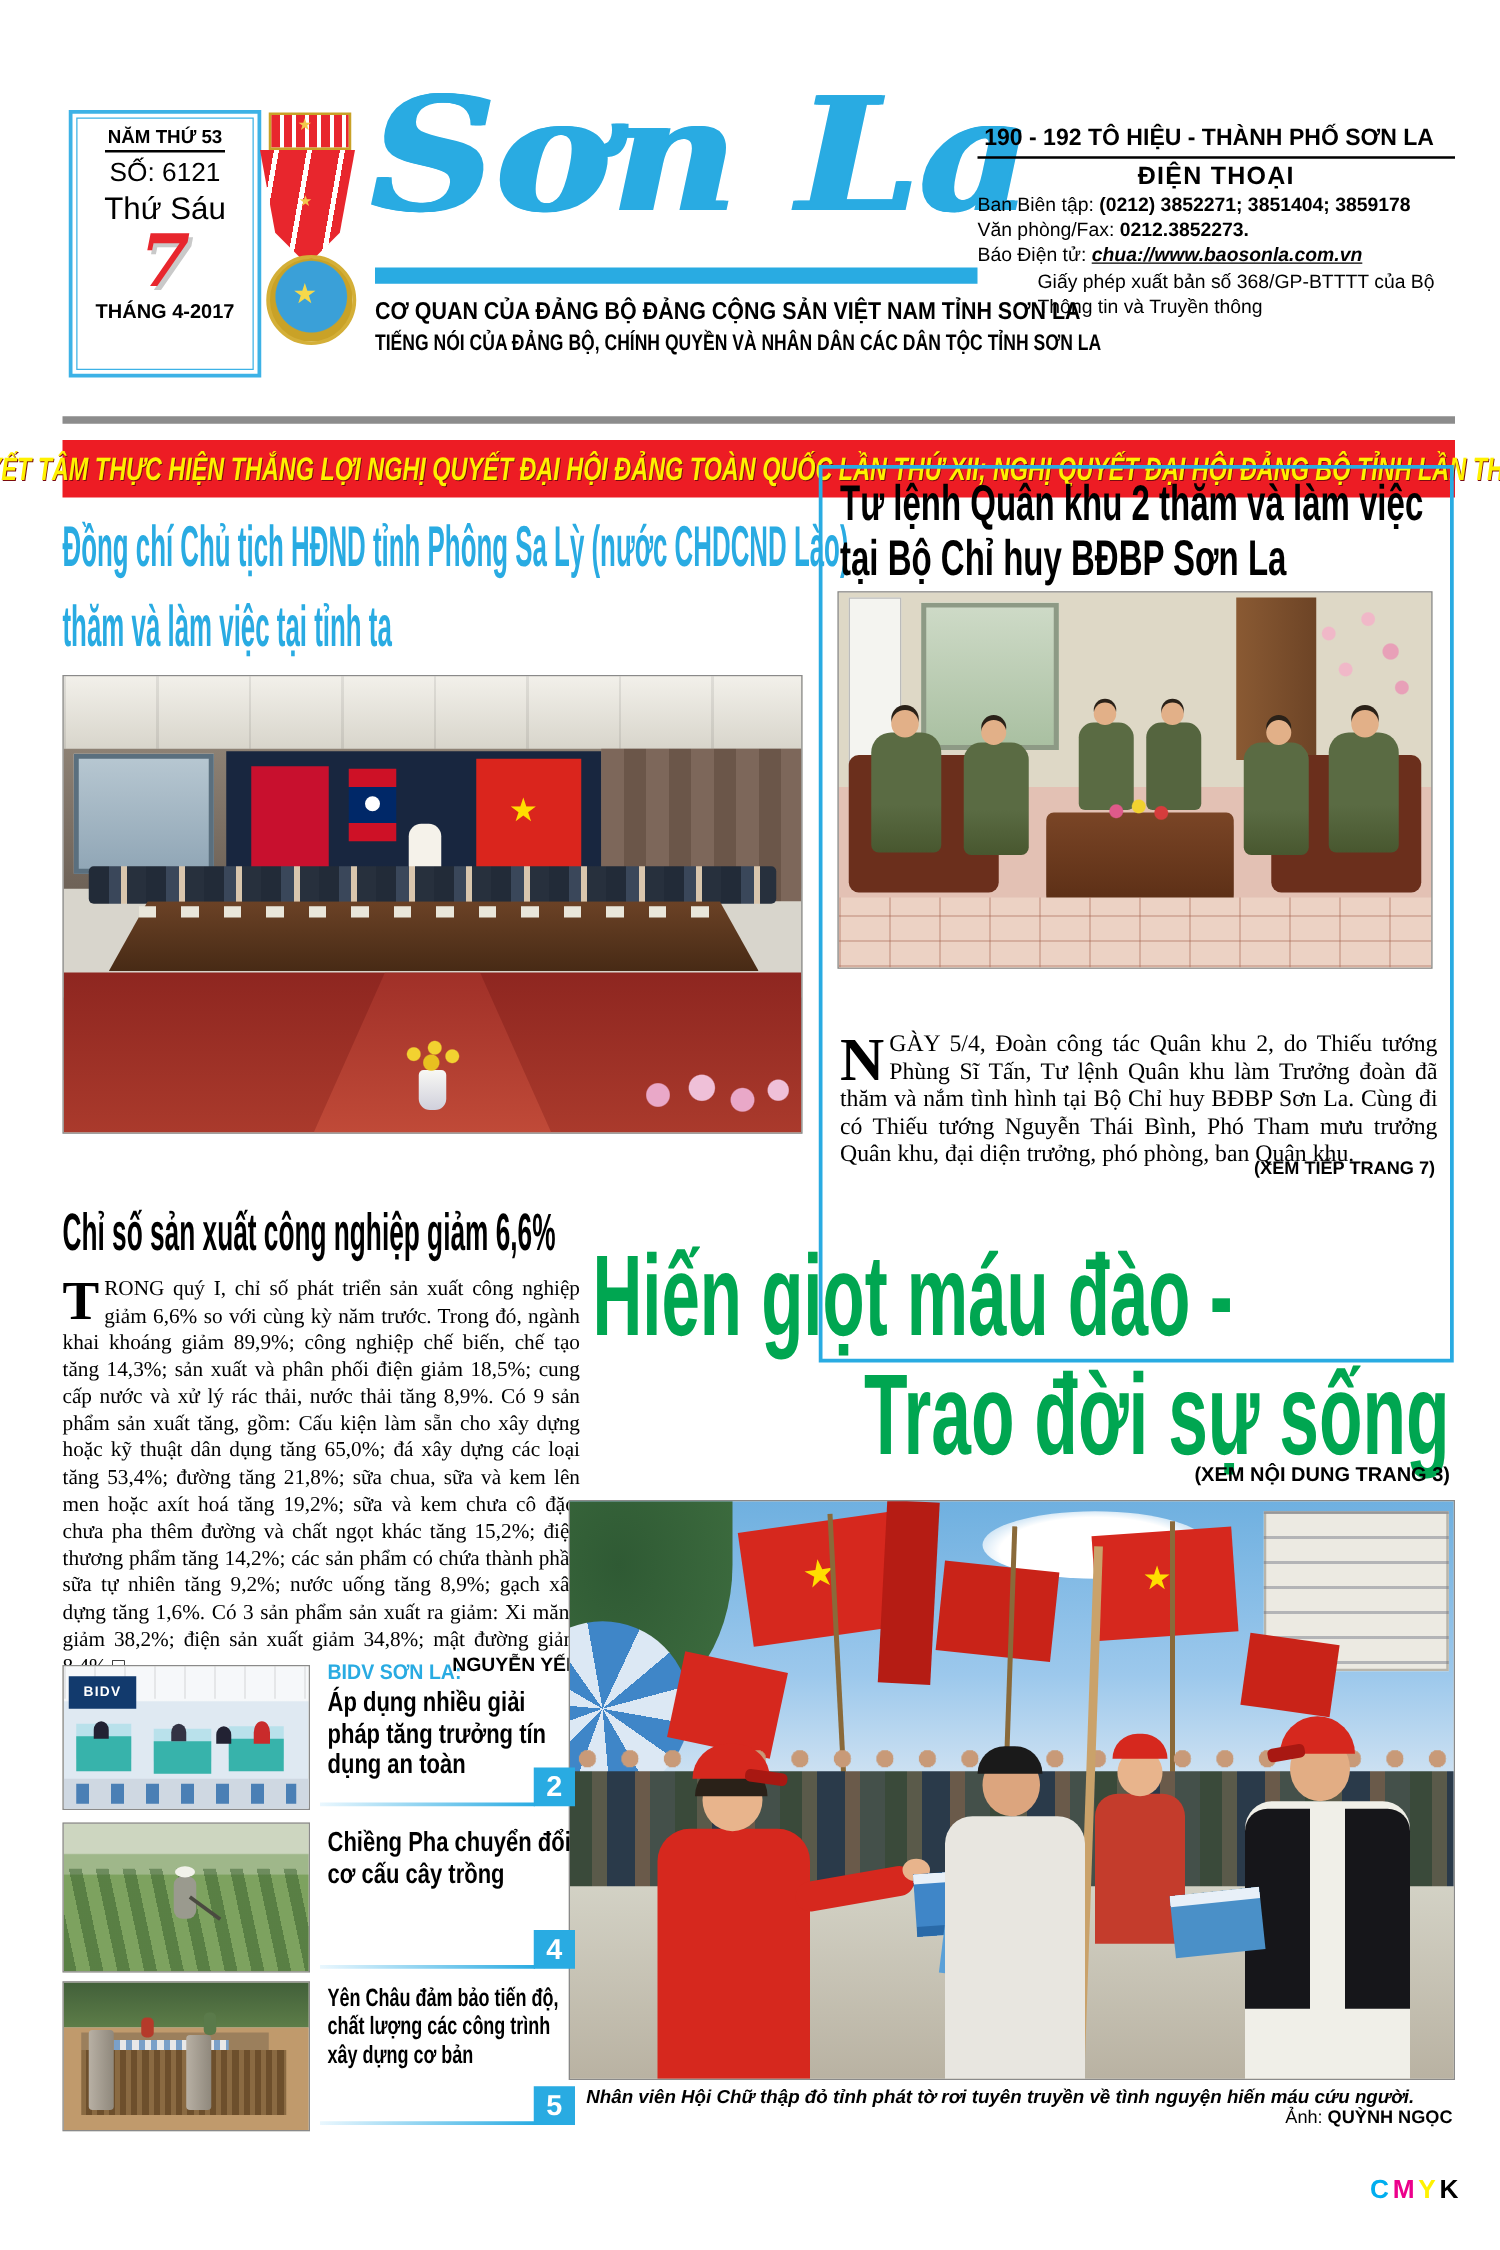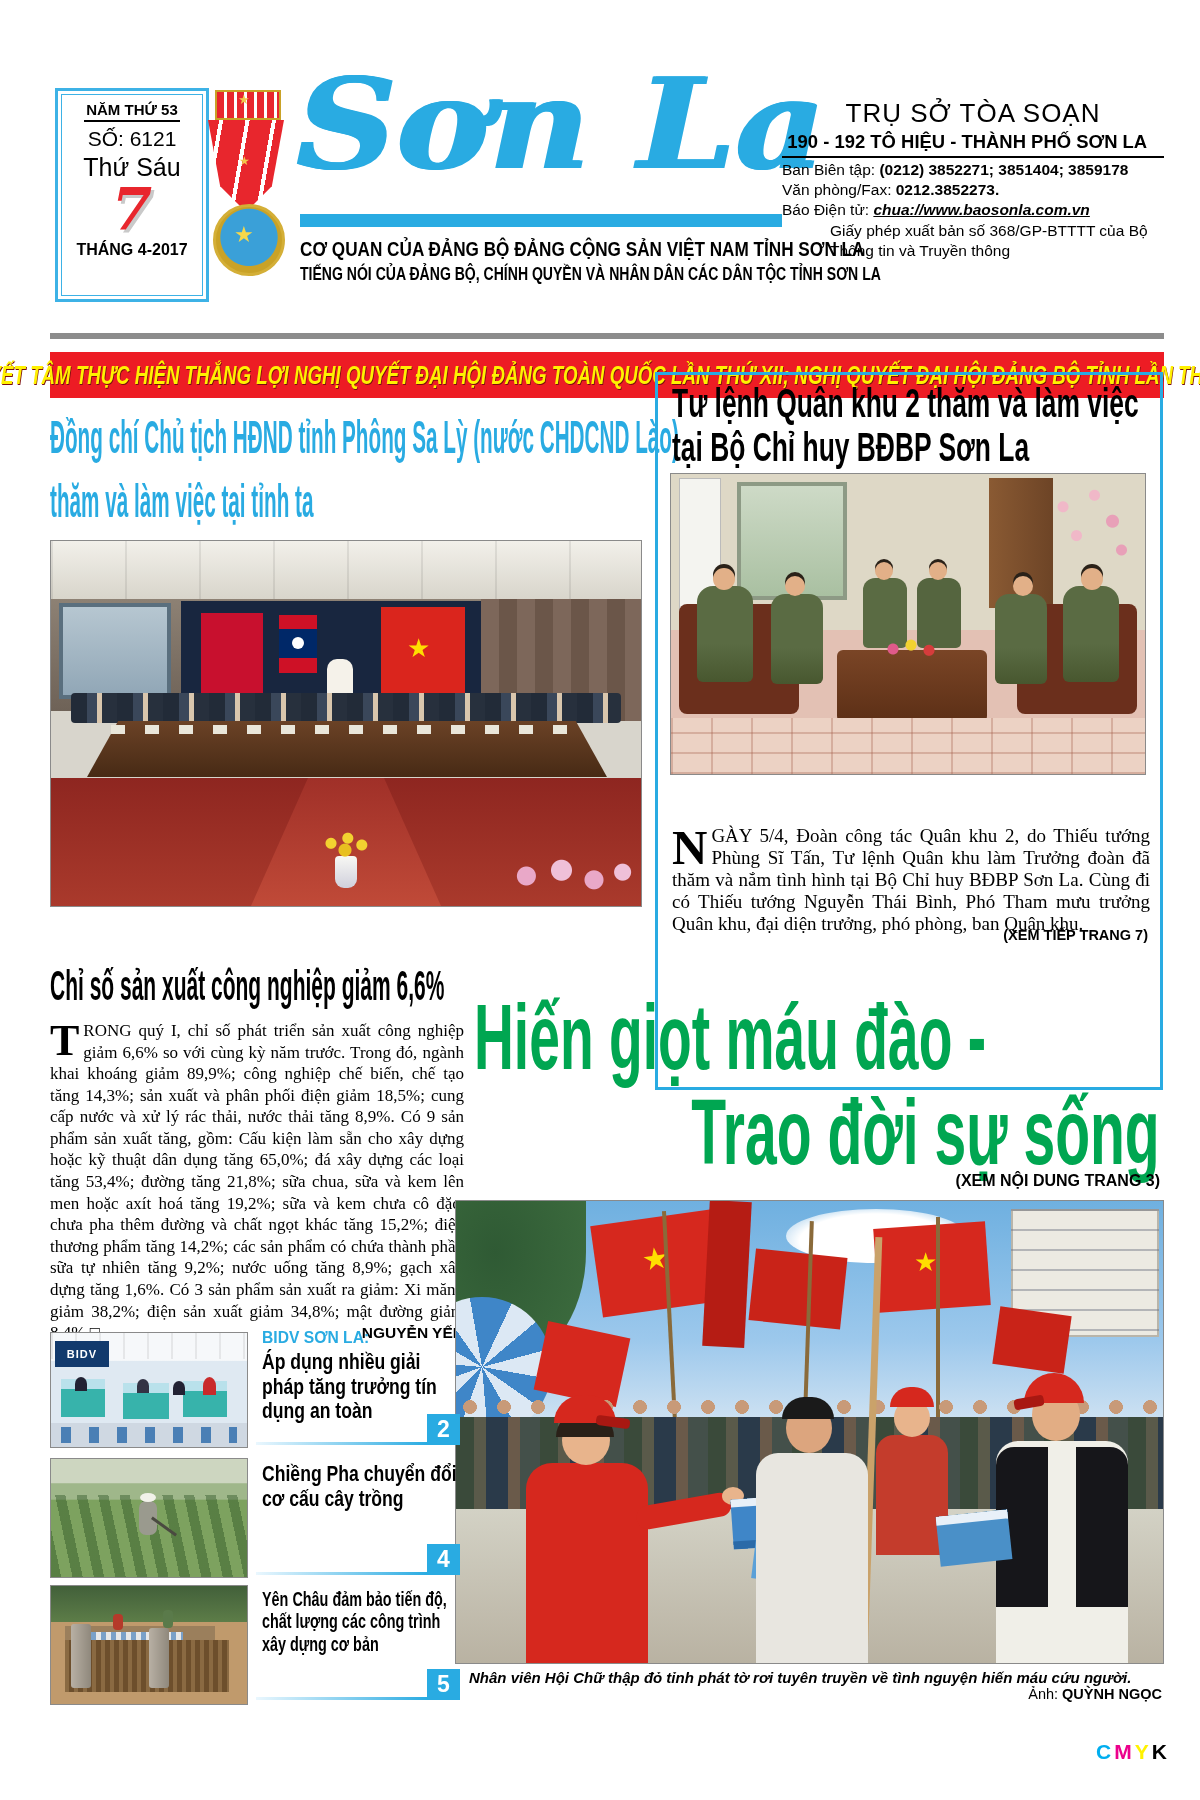--- a/index.html
+++ b/index.html
@@ -51,23 +51,23 @@
   </div>
 
   <div class="abs" style="left:296px;top:58px;font-family:'DejaVu Serif',serif;font-style:italic;font-weight:bold;
               font-size:126px;line-height:1.05;color:#29abe2;white-space:nowrap;transform:scaleX(1.1);transform-origin:0 0;
               text-shadow:2px 0 #29abe2,-1px 0 #29abe2;">Sơn La</div>
   <div class="abs" style="left:300px;top:214px;width:482px;height:13px;background:#29abe2;"></div>
   <div class="abs cond" style="left:300px;top:238px;font-size:19.5px;font-weight:bold;transform:scaleX(0.88);">CƠ QUAN CỦA ĐẢNG BỘ ĐẢNG CỘNG SẢN VIỆT NAM TỈNH SƠN LA</div>
   <div class="abs cond" style="left:300px;top:264px;font-size:18px;font-weight:bold;transform:scaleX(0.78);">TIẾNG NÓI CỦA ĐẢNG BỘ, CHÍNH QUYỀN VÀ NHÂN DÂN CÁC DÂN TỘC TỈNH SƠN LA</div>
 
   <div class="abs" style="left:782px;top:98px;width:382px;">
-    <div style="font-size:26px;letter-spacing:1px;text-align:center;">TRỤ SỞ TÒA SOẠN</div>
     <div class="cond" style="font-size:19px;font-weight:bold;text-align:center;margin-top:2px;transform:scaleX(0.97);white-space:nowrap;">190 - 192  TÔ HIỆU - THÀNH PHỐ SƠN LA</div>
     <div style="height:2px;background:#000;margin-top:3px;"></div>
+    <div style="font-size:20px;font-weight:bold;text-align:center;margin-top:3px;letter-spacing:1px;">ĐIỆN THOẠI</div>
     <div style="font-size:15.5px;margin-top:3px;">
       <span>Ban Biên tập: </span><b>(0212) 3852271; 3851404; 3859178</b>
     </div>
     <div style="font-size:15.5px;margin-top:2px;">
       <span>Văn phòng/Fax: </span><b>0212.3852273.</b>
     </div>
     <div style="font-size:15.5px;margin-top:2px;">
       <span>Báo Điện tử: </span><b><i style="position:static;display:inline;font-style:italic;text-decoration:underline;">chua://www.baosonla.com.vn</i></b>
     </div>
     <div style="font-size:15.5px;margin-top:2px;line-height:1.3;margin-left:48px;">Giấy phép xuất bản số 368/GP-BTTTT của Bộ Thông tin và Truyền thông</div>

